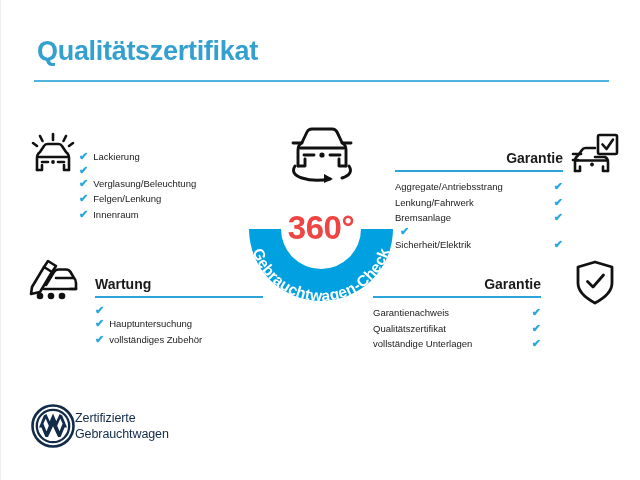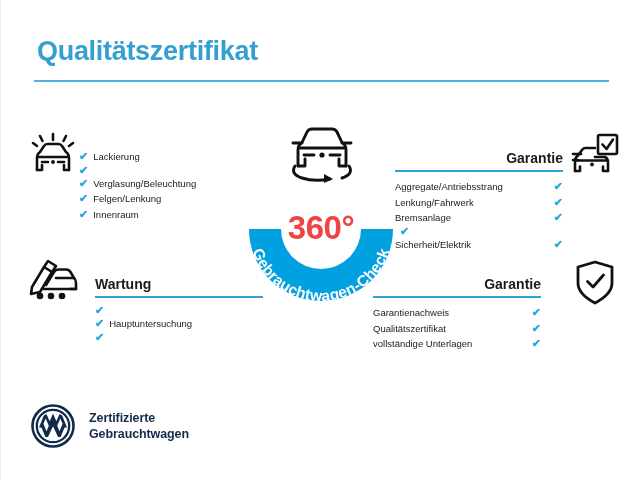--- a/index.html
+++ b/index.html
@@ -139,23 +139,22 @@
   
   #footer {
     position: absolute;
     left: 30px;
     top: 404px;
     display: flex;
     align-items: center;
   }
   #vw-mark { flex: 0 0 auto; }
   #footer-text {
-    margin-left: 14px;
     font-size: 12.5px;
-    font-weight: bold;
+    font-weight: normal;
     color: #122b49;
     line-height: 16px;
     letter-spacing: -0.1px;
   }
 </style>
 </head>
 <body>
 
 <div id="page">
 
@@ -256,20 +255,21 @@
     <div class="items">
       <div class="item">
           <span class="chk">✔</span>
         </div>
       <div class="item">
           <span class="chk">✔</span>
           <span>Hauptuntersuchung</span>
         </div>
       <div class="item">
           <span class="chk">✔</span>
+          <span>vollständiges Zubehör</span>
         </div>
     </div>
   </div>
 
   <div class="section right" id="sec-technik">
     <div class="sec-head">
       <div class="sec-title">Garantie</div>
       <div class="sec-rule"></div>
     </div>
     <div class="items">

